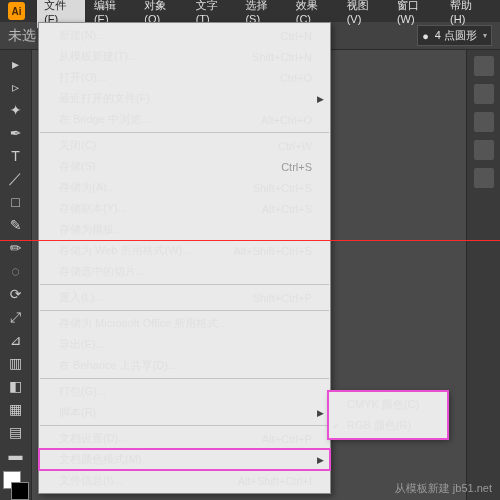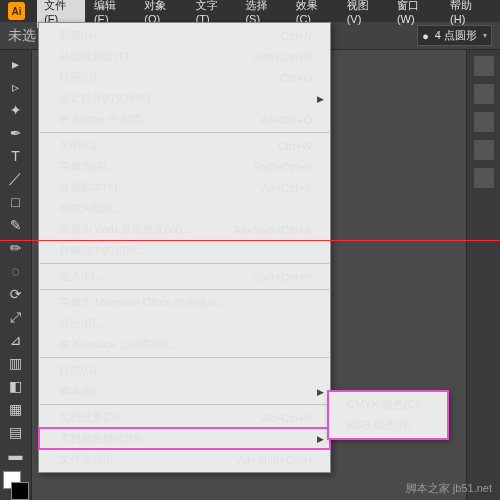--- a/index.html
+++ b/index.html
@@ -118,20 +118,24 @@
     </div>
     <div class="row">
       <span>在 Bridge 中浏览...</span>
       <span class="">Alt+Ctrl+O</span>
     </div>
     <div class="sep"></div>
     <div class="row">
       <span>关闭(C)</span>
       <span class="">Ctrl+W</span>
     </div>
+    <div class="row dis">
+      <span>存储(S)</span>
+      <span class="dis">Ctrl+S</span>
+    </div>
     <div class="row">
       <span>存储为(A)...</span>
       <span class="">Shift+Ctrl+S</span>
     </div>
     <div class="row">
       <span>存储副本(Y)...</span>
       <span class="">Alt+Ctrl+S</span>
     </div>
     <div class="row">
       <span>存储为模板...</span>
@@ -185,13 +189,13 @@
     <div class="row">
       <span>CMYK 颜色(C)</span>
     </div>
     <div class="row">
       <span class="check">✓</span>
       <span>RGB 颜色(R)</span>
     </div>
   </div>
 
 <div class="redline"></div>
-<div class="watermark">脚本之家 jb51.net</div>
+<div class="watermark">从模板新建 jb51.net</div>
 
 </body></html>

